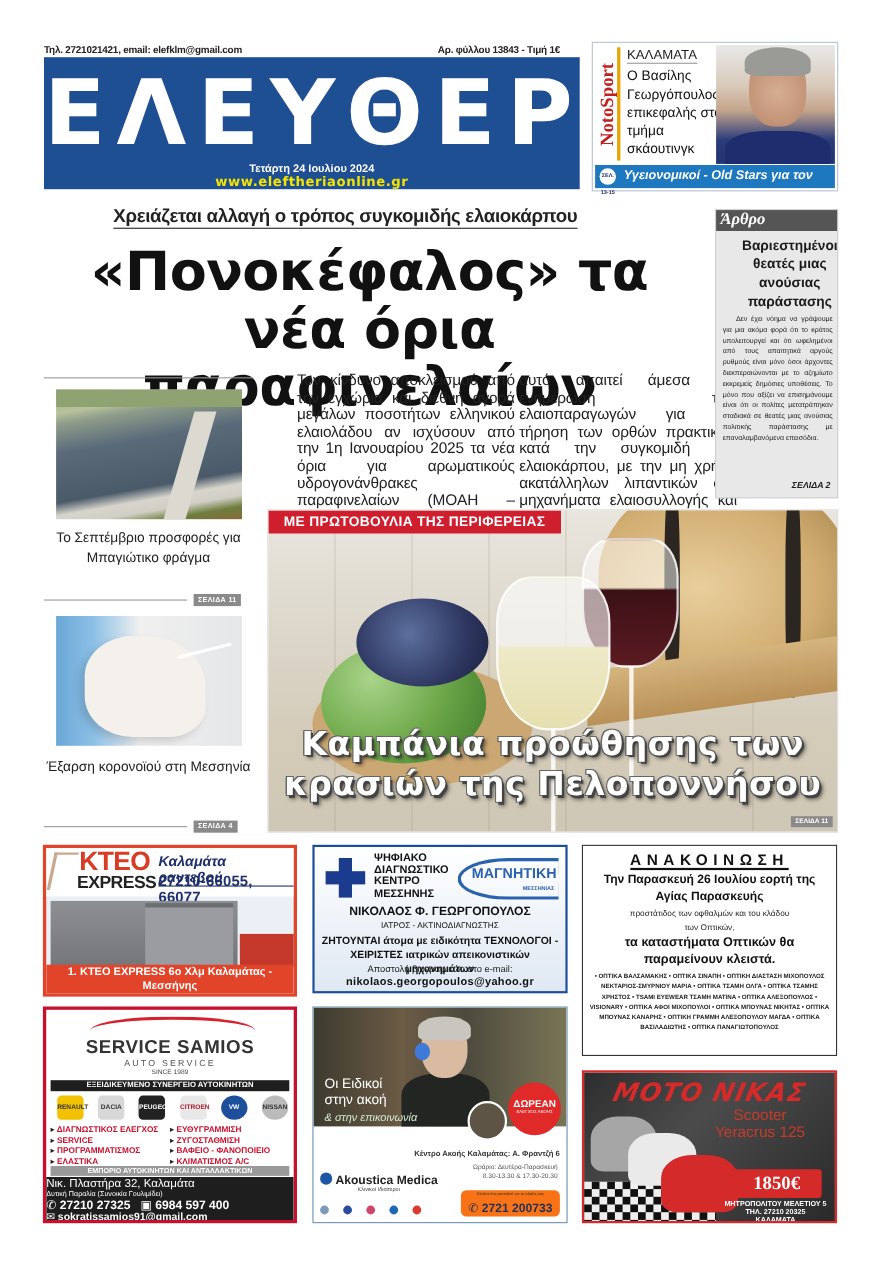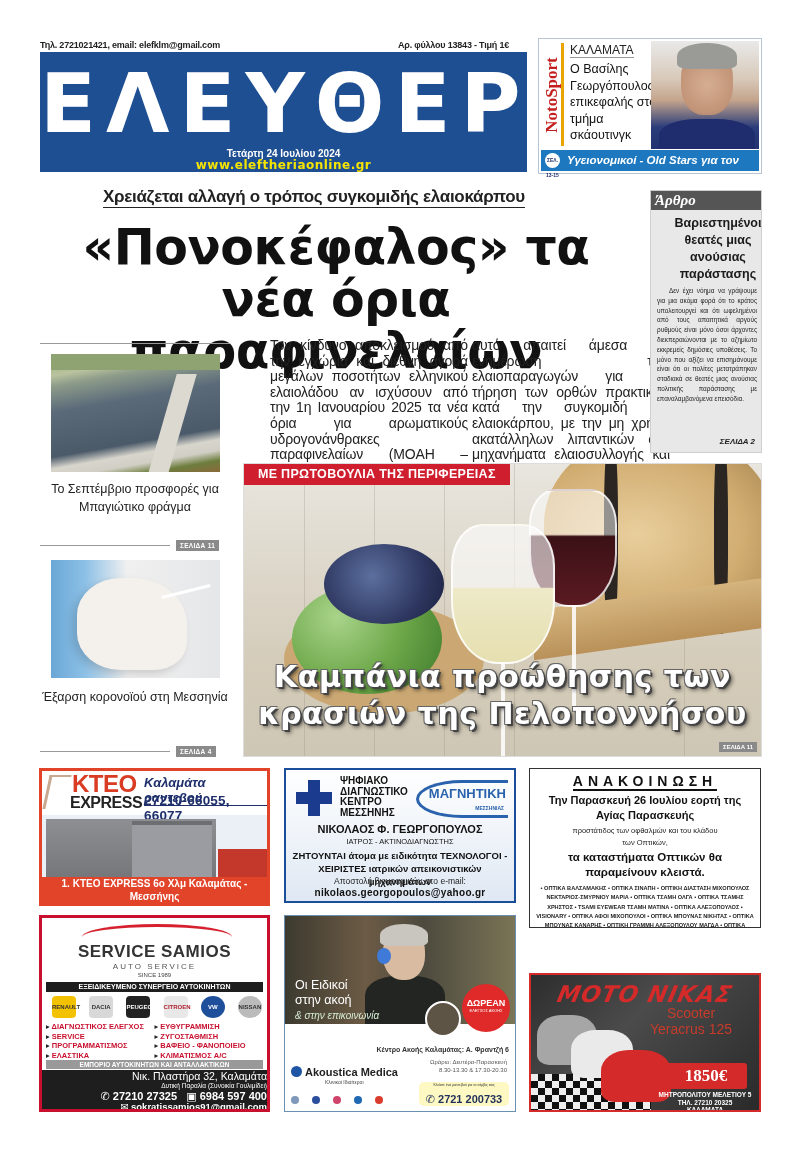--- a/index.html
+++ b/index.html
@@ -95,40 +95,40 @@
   .mag-cross .h { position: absolute; left: 0; top: 12px; width: 36px; height: 12px; background: #1b3b8f; }
   .mag-center { position: absolute; left: 54px; top: 6px; font-size: 10px; font-weight: bold; line-height: 10.5px; color: #111; }
   .mag-brand { position: absolute; left: 130px; top: 10px; width: 92px; height: 38px; border: 3px solid #2a62ad; border-right: none; border-radius: 50% 0 0 50%; color: #2a62ad; font-size: 13px; font-weight: bold; line-height: 22px; text-align: right; padding-right: 2px; }
   .mag-brand small { position: absolute; right: 4px; top: 22px; font-size: 5px; line-height: 6px; }
   .mag-name { position: absolute; left: 0; top: 53px; width: 100%; text-align: center; font-size: 11px; font-weight: bold; color: #111; }
   .mag-role { position: absolute; left: 0; top: 67px; width: 100%; text-align: center; font-size: 7.5px; color: #111; }
   .mag-wanted { position: absolute; left: 0; top: 79px; width: 100%; text-align: center; font-size: 9.5px; font-weight: bold; line-height: 13px; color: #111; }
   .mag-send { position: absolute; left: 0; top: 106px; width: 100%; text-align: center; font-size: 8.5px; color: #222; }
   .mag-email { position: absolute; left: 0; top: 117px; width: 100%; text-align: center; font-size: 10px; font-weight: bold; color: #111; letter-spacing: 0.3px; }
 
-  .ad-anak { left: 529px; top: 768px; width: 232px; height: 160px; border: 1.5px solid #333; background: #fff; }
+  .ad-anak { left: 529px; top: 768px; width: 232px; height: 192px; border: 1.5px solid #333; background: #fff; }
   .anak-title { position: absolute; left: 0; top: 4px; width: 100%; text-align: center; font-size: 14px; font-weight: bold; letter-spacing: 5px; color: #111; }
   .anak-title span { border-bottom: 2px solid #111; }
   .anak-l1 { position: absolute; left: 0; top: 24px; width: 100%; text-align: center; font-size: 11px; font-weight: bold; line-height: 15px; color: #111; }
   .anak-l2 { position: absolute; left: 0; top: 56px; width: 100%; text-align: center; font-size: 7.5px; line-height: 12px; color: #222; }
   .anak-l3 { position: absolute; left: 0; top: 81px; width: 100%; text-align: center; font-size: 11.5px; font-weight: bold; line-height: 15px; color: #111; }
   .anak-list { position: absolute; left: 0; top: 115px; width: 100%; text-align: center; font-size: 5.6px; font-weight: bold; line-height: 9.3px; color: #222; }
 
   .ad-samios { left: 39px; top: 915px; width: 231px; height: 197px; border: 3px solid #c8102e; background: #fff; }
   .sam-car { position: absolute; left: 40px; top: 6px; width: 150px; height: 26px; border-top: 3px solid #d6202e; border-radius: 50% 50% 0 0; }
   .sam-name { position: absolute; left: 0; top: 24px; width: 100%; text-align: center; font-size: 17px; color: #333; letter-spacing: 0.5px; font-weight: bold; }
   .sam-auto { position: absolute; left: 0; top: 44px; width: 100%; text-align: center; font-size: 8px; color: #555; letter-spacing: 2px; }
   .sam-since { position: absolute; left: 0; top: 54px; width: 100%; text-align: center; font-size: 6px; color: #444; }
   .sam-spec { position: absolute; left: 4px; top: 64px; width: 217px; height: 10px; background: #1e1e1e; color: #fff; text-align: center; font-size: 7px; font-weight: bold; line-height: 10px; }
   .sam-brands { position: absolute; left: 10px; top: 78px; width: 210px; height: 22px; display: flex; justify-content: space-between; }
   .sam-brands div { width: 24px; height: 22px; border-radius: 4px; font-size: 6px; line-height: 22px; text-align: center; color: #fff; font-weight: bold; }
   .sam-services { position: absolute; left: 4px; top: 104px; width: 217px; display: grid; grid-template-columns: 1fr 1fr; font-size: 7.5px; font-weight: bold; line-height: 9.6px; color: #c8102e; }
   .sam-services span::before { content: "▸ "; color: #222; }
   .sam-trade { position: absolute; left: 4px; top: 142px; width: 217px; height: 9px; background: #999; color: #fff; text-align: center; font-size: 6.5px; font-weight: bold; line-height: 9px; }
-  .sam-contact { position: absolute; left: 0; top: 152px; width: 100%; height: 40px; background: #1e1e1e; color: #fff; text-align: right; }
+  .sam-contact { position: absolute; left: 0; top: 152px; width: 100%; height: 40px; background: #1e1e1e; color: #fff; text-align: left; }
   .sam-contact .a1 { font-size: 10.5px; line-height: 12px; }
   .sam-contact .a2 { font-size: 6.5px; line-height: 8px; }
   .sam-contact .ph { font-size: 11px; font-weight: bold; line-height: 12px; }
   .sam-contact .em { font-size: 9.5px; font-weight: bold; line-height: 10px; }
 
   .ad-akou { left: 284px; top: 915px; width: 232px; height: 197px; border: 1.5px solid #6b8fb1; background: #fff; }
   .ak-photo { position: absolute; left: 0; top: 0; width: 100%; height: 108px; background: linear-gradient(90deg,#3c3a2f 0%,#6c5b45 35%,#4d4a3e 60%,#7a7556 100%); }
   .ak-photo .face { position: absolute; left: 98px; top: 12px; width: 42px; height: 52px; border-radius: 45%; background: #d8bba1; }
   .ak-photo .hair { position: absolute; left: 95px; top: 8px; width: 48px; height: 22px; border-radius: 50% 50% 20% 20%; background: #c9c6bf; }
   .ak-photo .ear { position: absolute; left: 92px; top: 32px; width: 14px; height: 16px; border-radius: 50%; background: #3f7ad8; }
@@ -138,21 +138,21 @@
   .ak-badge { position: absolute; left: 177px; top: 68px; width: 48px; height: 48px; border-radius: 50%; background: #e02a2a; color: #fff; text-align: center; font-size: 9px; font-weight: bold; padding-top: 14px; line-height: 10px; }
   .ak-badge small { display: block; font-size: 4px; line-height: 5px; font-weight: normal; }
   .ak-round { position: absolute; left: 140px; top: 85px; width: 36px; height: 36px; border-radius: 50%; background: #5e5446; border: 2px solid #fff; }
   .ak-addr { position: absolute; right: 6px; top: 130px; font-size: 7px; font-weight: bold; color: #333; }
   .ak-hours { position: absolute; right: 8px; top: 142px; font-size: 6px; text-align: right; line-height: 8px; color: #555; }
   .ak-logo { position: absolute; left: 6px; top: 150px; font-size: 11px; font-weight: bold; color: #222; }
   .ak-logo .dot { display: inline-block; width: 11px; height: 11px; border-radius: 50%; background: #1e56a5; vertical-align: -1px; margin-right: 3px; }
   .ak-sub { position: absolute; left: 40px; top: 163px; font-size: 5px; color: #444; }
   .ak-social { position: absolute; left: 6px; top: 180px; display: flex; gap: 13px; }
   .ak-social span { width: 8px; height: 8px; border-radius: 50%; display: inline-block; }
-  .ak-tel { position: absolute; right: 6px; top: 166px; width: 90px; height: 24px; border-radius: 5px; background: #fef9c3; text-align: center; }
+  .ak-tel { position: absolute; right: 6px; top: 166px; width: 90px; height: 24px; border-radius: 5px; background: #f97316; text-align: center; }
   .ak-tel .cap { font-size: 3.5px; color: #333; line-height: 7px; display: block; }
   .ak-tel .num { font-size: 11px; font-weight: bold; color: #1e2f5a; line-height: 13px; }
 
   .ad-moto { left: 529px; top: 973px; width: 232px; height: 139px; border: 2px solid #d42a2a; background: linear-gradient(135deg,#2d2d2d 0%,#4b4b4b 40%,#2a2a2a 100%); }
   .moto-title { position: absolute; left: 0; top: 6px; width: 100%; text-align: center; font-size: 23px; font-style: italic; font-weight: bold; color: #d42a2a; letter-spacing: 1px; font-family: "DejaVu Sans", sans-serif; transform: skewX(-12deg); }
   .moto-model { position: absolute; left: 95px; top: 30px; font-size: 14px; color: #c73b2b; line-height: 16px; text-align: center; width: 130px; }
   .moto-check { position: absolute; left: 0; bottom: 0; width: 120px; height: 36px; background: repeating-conic-gradient(#111 0% 25%, #eee 0% 50%) 0 0 / 14px 14px; }
   .moto-scoot1 { position: absolute; left: 6px; top: 40px; width: 60px; height: 50px; border-radius: 40% 40% 20% 20%; background: #a6a6a6; }
   .moto-scoot2 { position: absolute; left: 40px; top: 55px; width: 62px; height: 48px; border-radius: 40% 40% 20% 20%; background: #eaeaea; }
   .moto-scoot3 { position: absolute; left: 70px; top: 75px; width: 70px; height: 52px; border-radius: 40% 40% 20% 20%; background: #d42a2a; }

